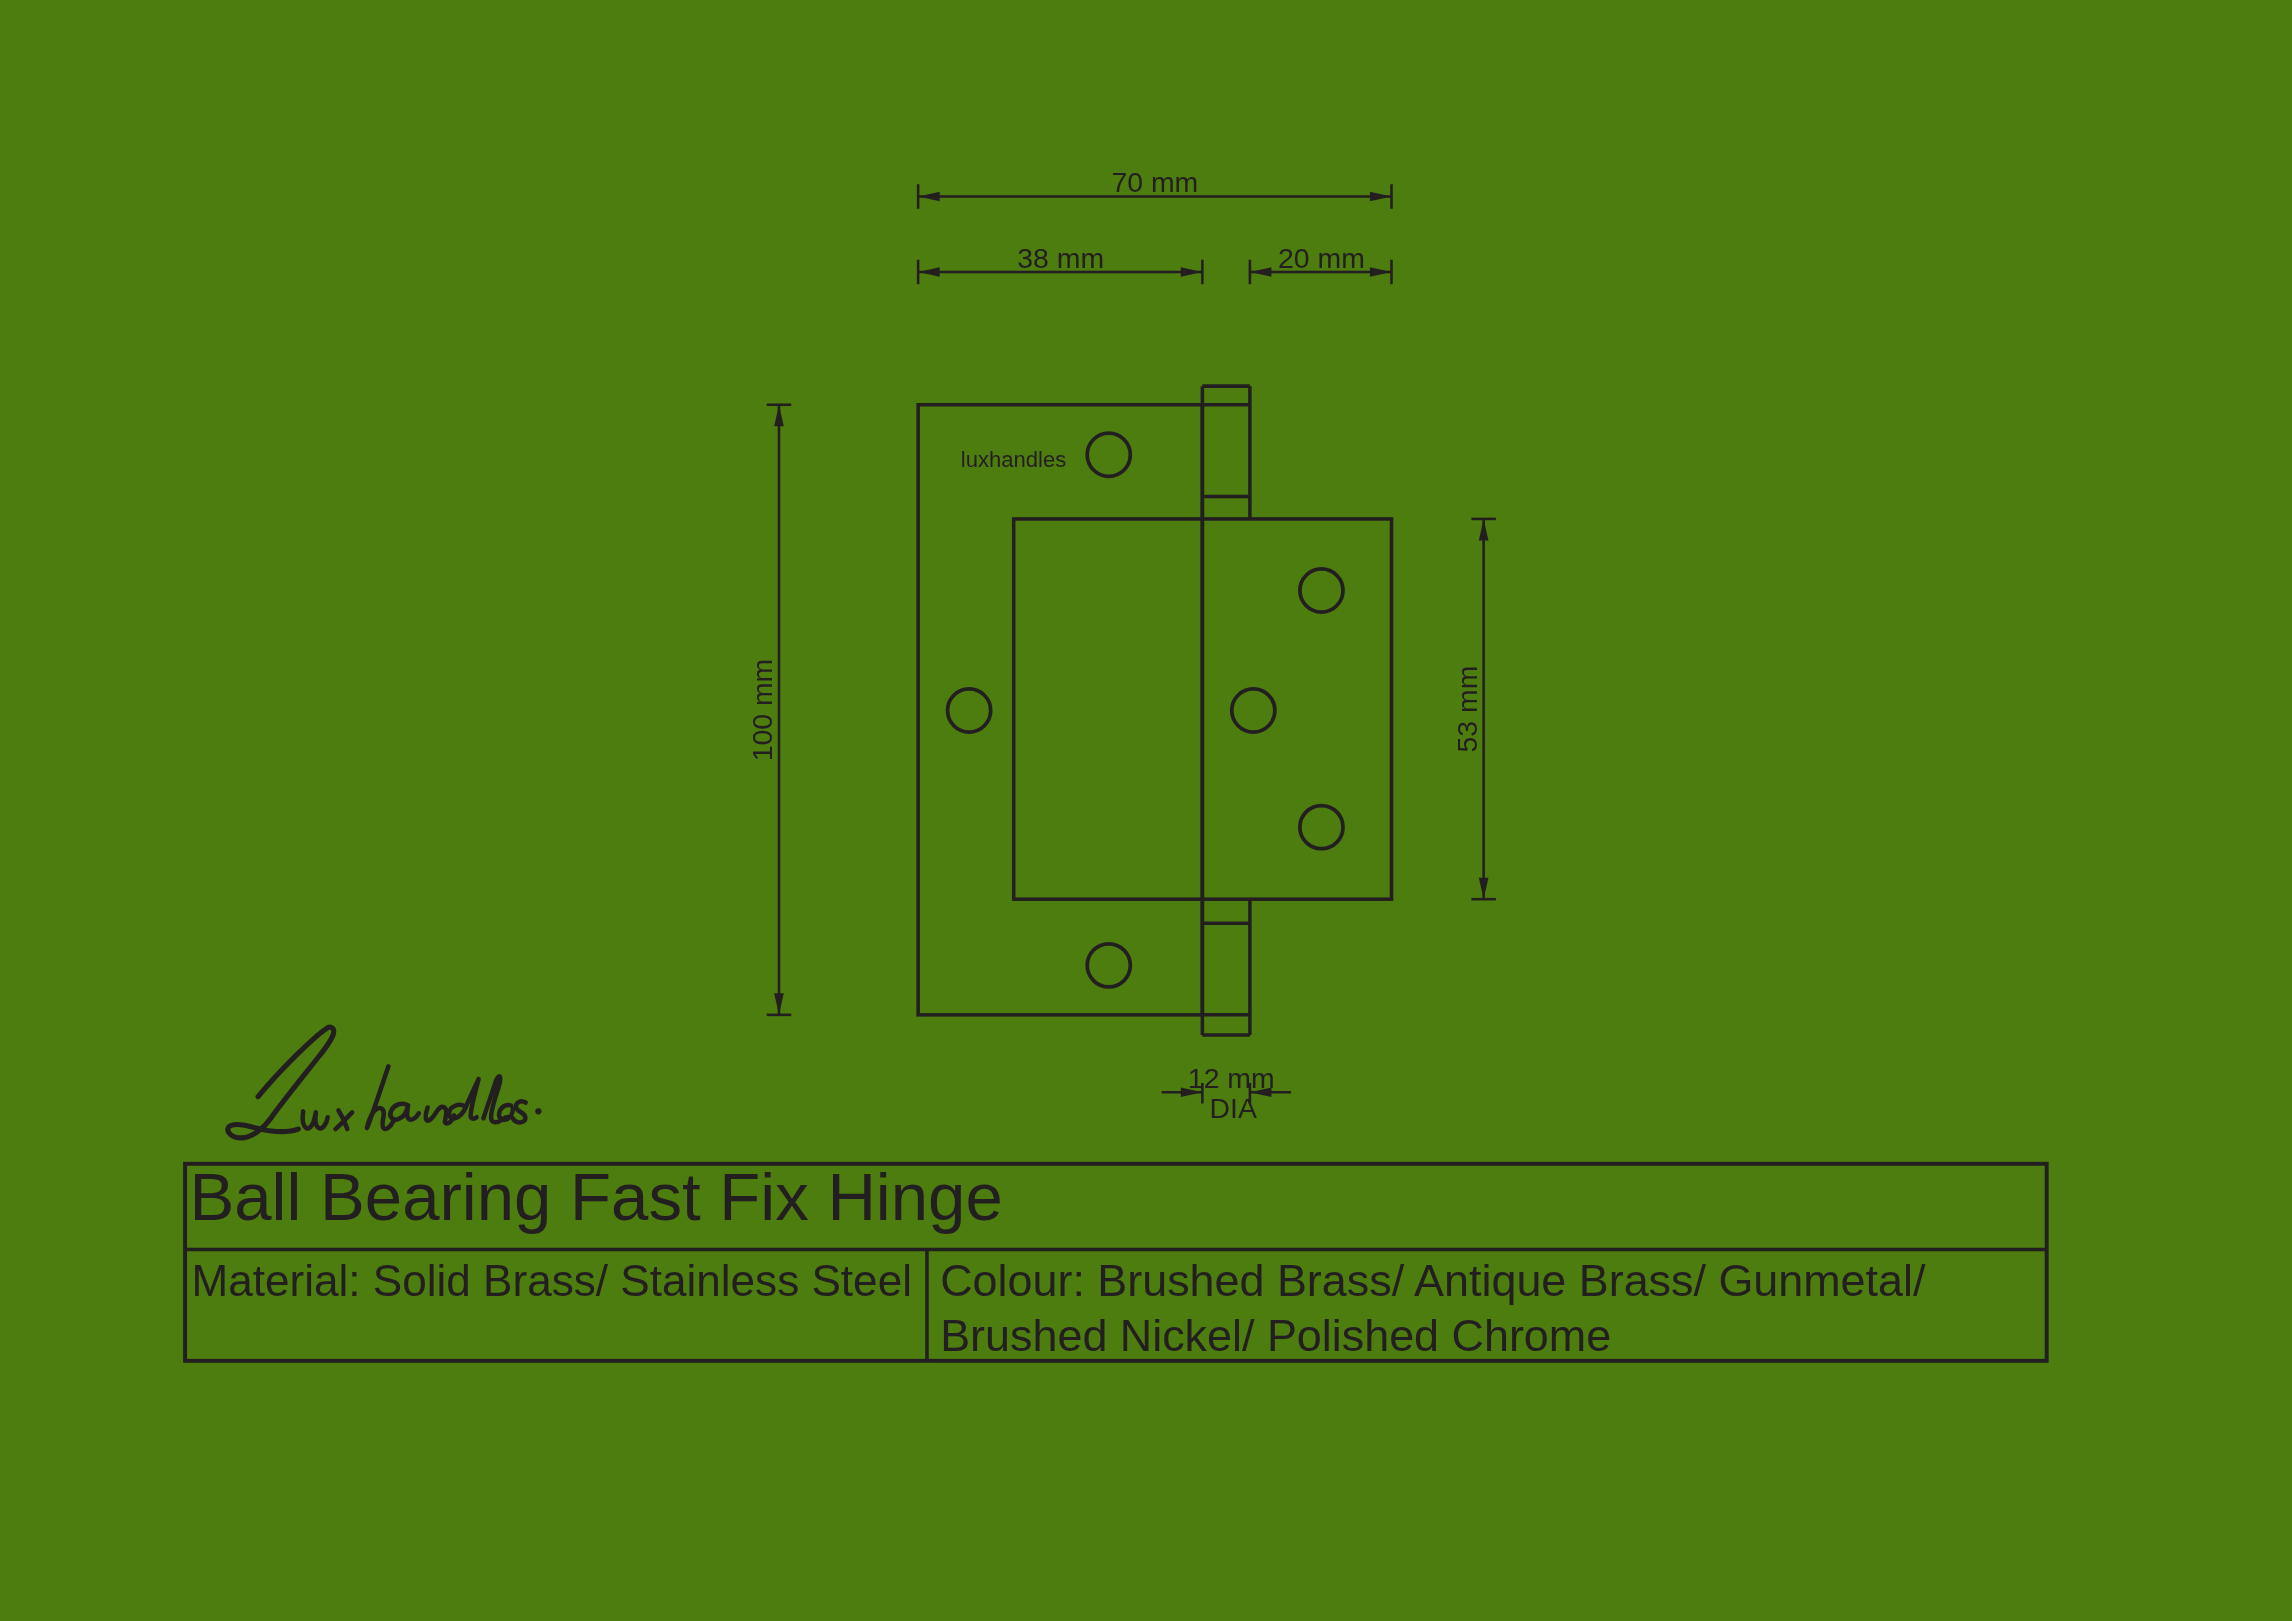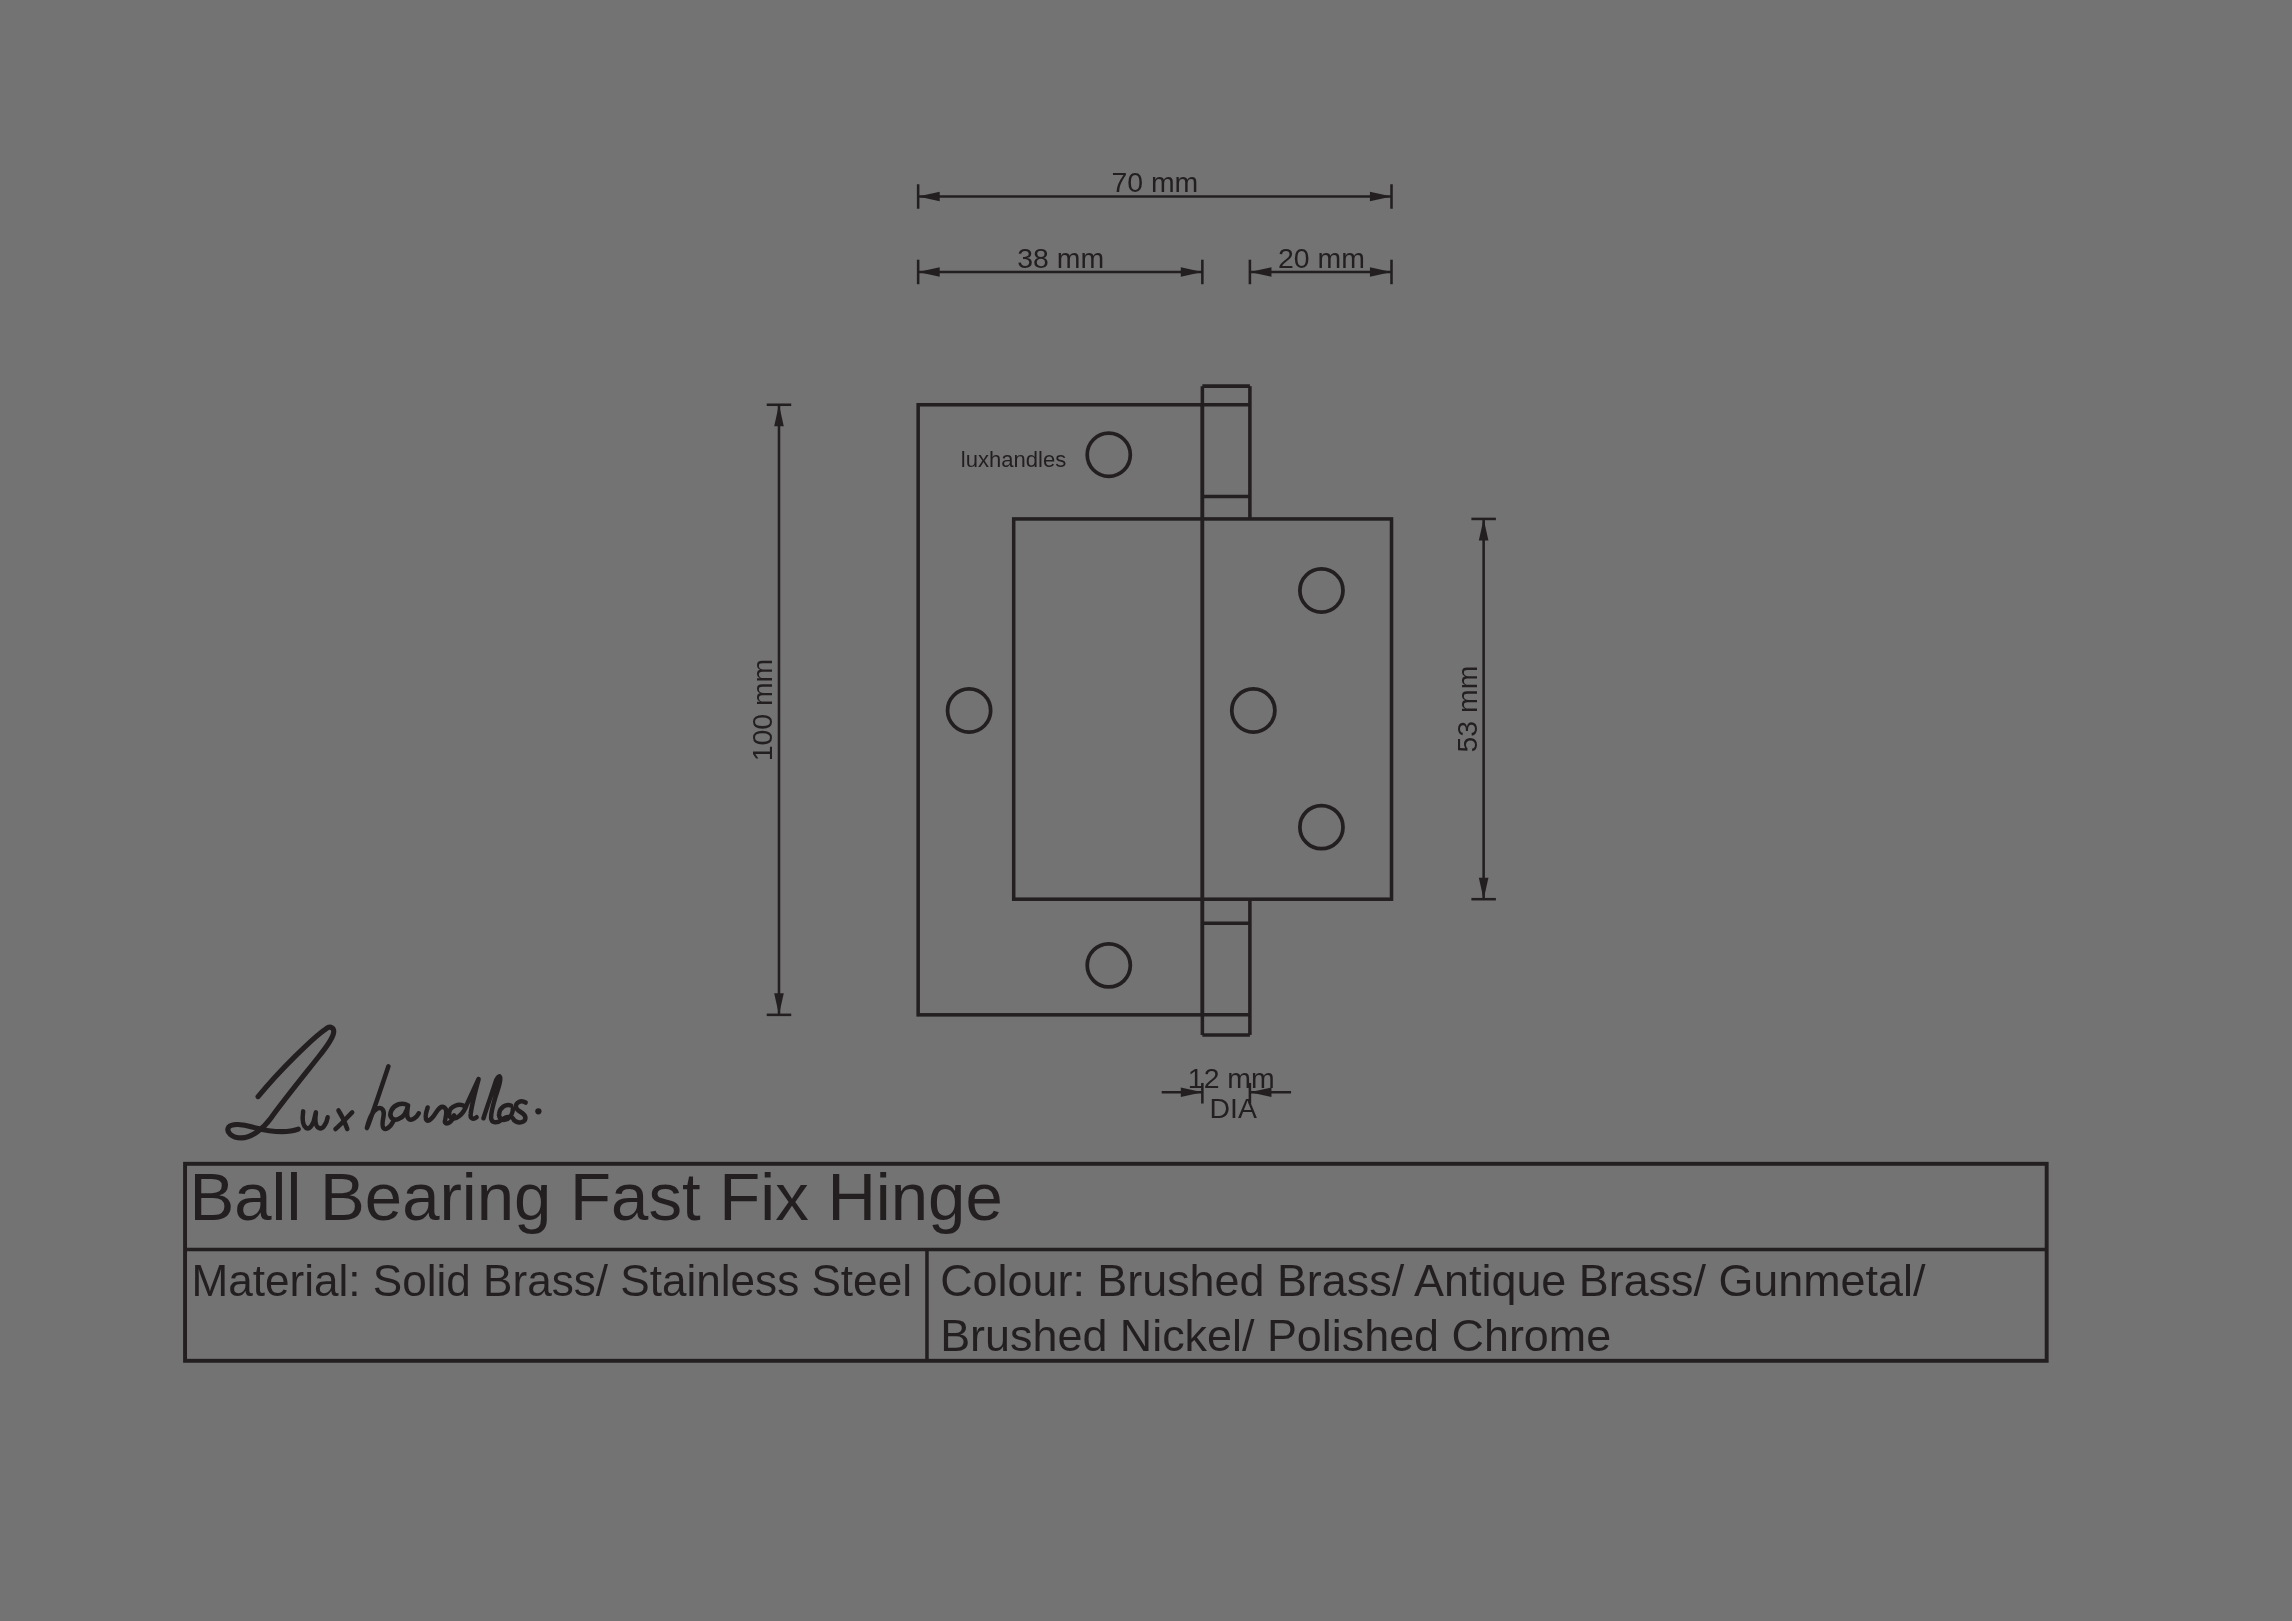--- a/index.html
+++ b/index.html
@@ -1,16 +1,16 @@
 <!DOCTYPE html>
 <html><head>
 <meta charset="utf-8">
 <style>
   html,body{margin:0;padding:0;background:#ffffff;}
-  .page{width:2293px;height:1621px;position:relative;background:#737373;overflow:hidden;}
+  .page{width:2293px;height:1621px;position:relative;background:#4d7c0f;overflow:hidden;}
   svg{position:absolute;top:0;left:0;}
   text{font-family:"Liberation Sans", sans-serif;fill:#231f20;-webkit-font-smoothing:antialiased;}
 </style>
 </head>
 <body>
 <div class="page">
 <svg width="2293" height="1621" viewBox="0 0 2339 1654">
   <g fill="none" stroke="#231f20">
 
     <rect x="936.5" y="413" width="290" height="622.5" stroke-width="3.6"></rect>

